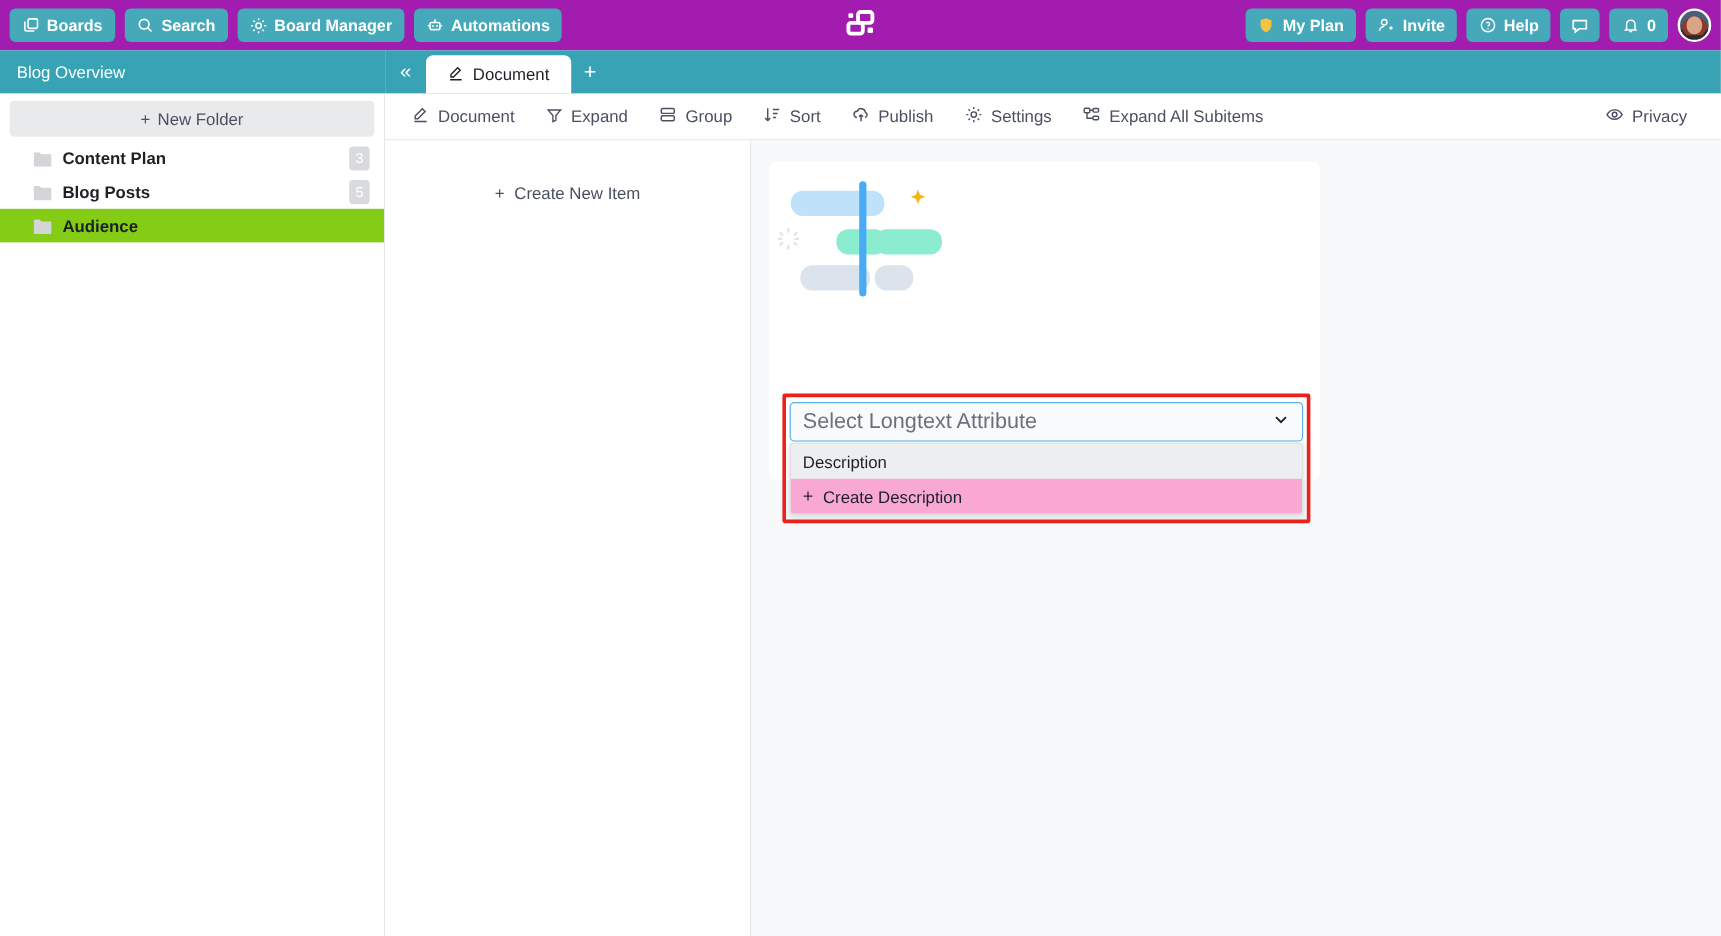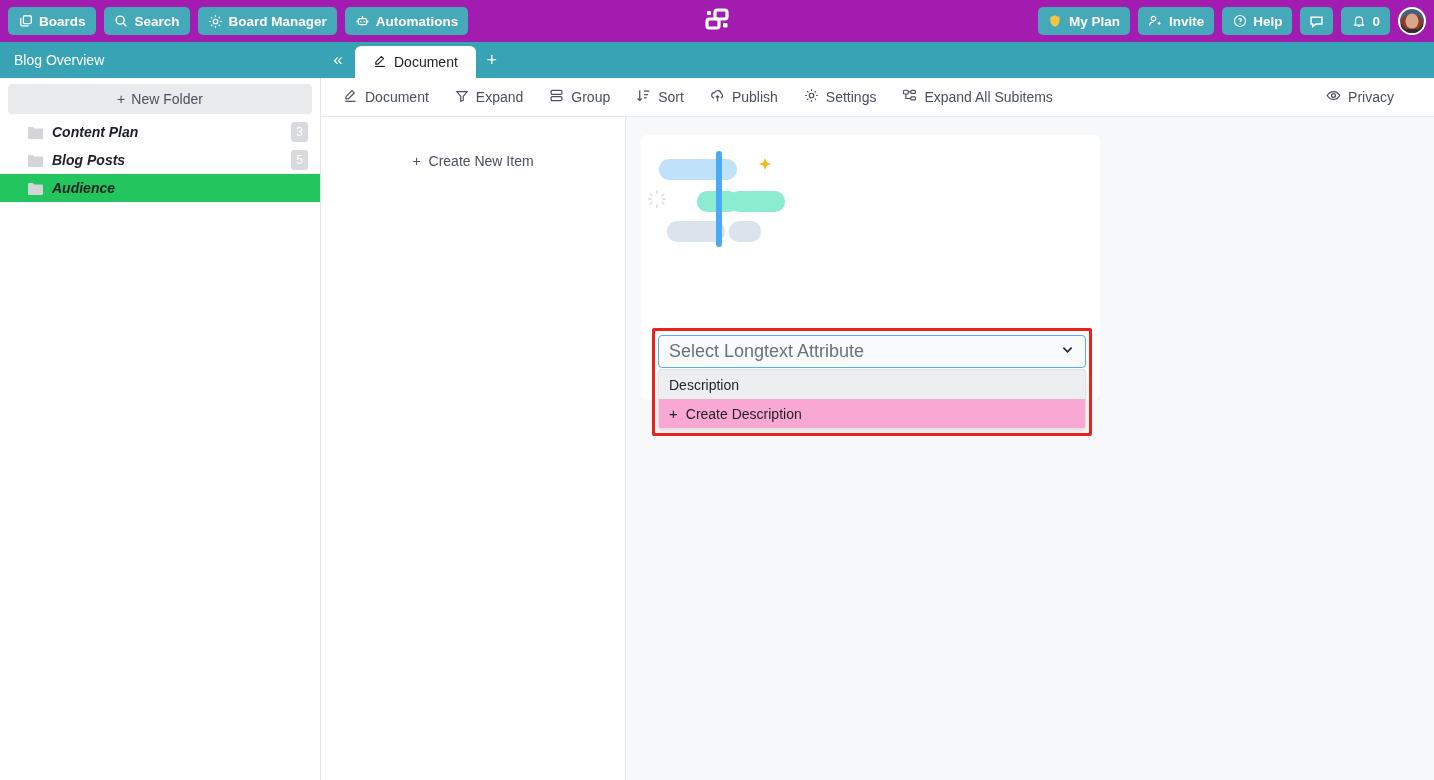--- a/index.html
+++ b/index.html
@@ -72,22 +72,22 @@
     margin: 6px 8px 4px 8px; height: 30px;
     background: #e9eaec; border-radius: 4px;
     display: flex; align-items: center; justify-content: center; gap: 6px;
     color: #4b5060; font-size: 14px; cursor: pointer;
   }
   .folder-row {
     height: 28px; display: flex; align-items: center;
     padding: 0 12px 0 28px; cursor: pointer;
     font-size: 14px; color: #1d2026;
   }
-  .folder-row.selected { background: #22c55e; font-weight: bold; }
-  .folder-row .fname { flex: 1; font-weight: bold; font-style: italic; }
+  .folder-row.selected { background: #84cc16; font-weight: bold; }
+  .folder-row .fname { flex: 1; font-weight: bold; }
   .folder-ico { width: 15px; height: 13px; margin-right: 9px; flex: none; }
   .badge {
     width: 17px; height: 20px; border-radius: 3px;
     background: #d8dade; color: #ffffff;
     font-size: 12px; display: flex; align-items: center; justify-content: center;
   }
 
   
   .tabstrip {
     position: absolute; left: 321px; top: 42px; width: 1113px; height: 36px;
@@ -112,21 +112,21 @@
     position: absolute; left: 321px; top: 78px; width: 1113px; height: 39px;
     background: #ffffff; border-bottom: 1px solid #e3e6ea;
     display: flex; align-items: center; padding: 0 16px 0 22px;
   }
   .tool {
     display: flex; align-items: center; gap: 7px;
     color: #4b5060; font-size: 14px; margin-right: 26px;
     cursor: pointer; white-space: nowrap;
   }
   .tool-spacer { flex: 1; }
-  .tool.last { margin-right: 24px; }
+  .tool.last { margin-right: 12px; }
 
   
   .list-pane {
     position: absolute; left: 321px; top: 117px; width: 305px; height: 663px;
     background: #ffffff; border-right: 1px solid #e3e6ea;
   }
   .create-new {
     display: flex; align-items: center; justify-content: center; gap: 8px;
     margin-top: 36px; color: #4b5060; font-size: 14px; cursor: pointer;
   }

